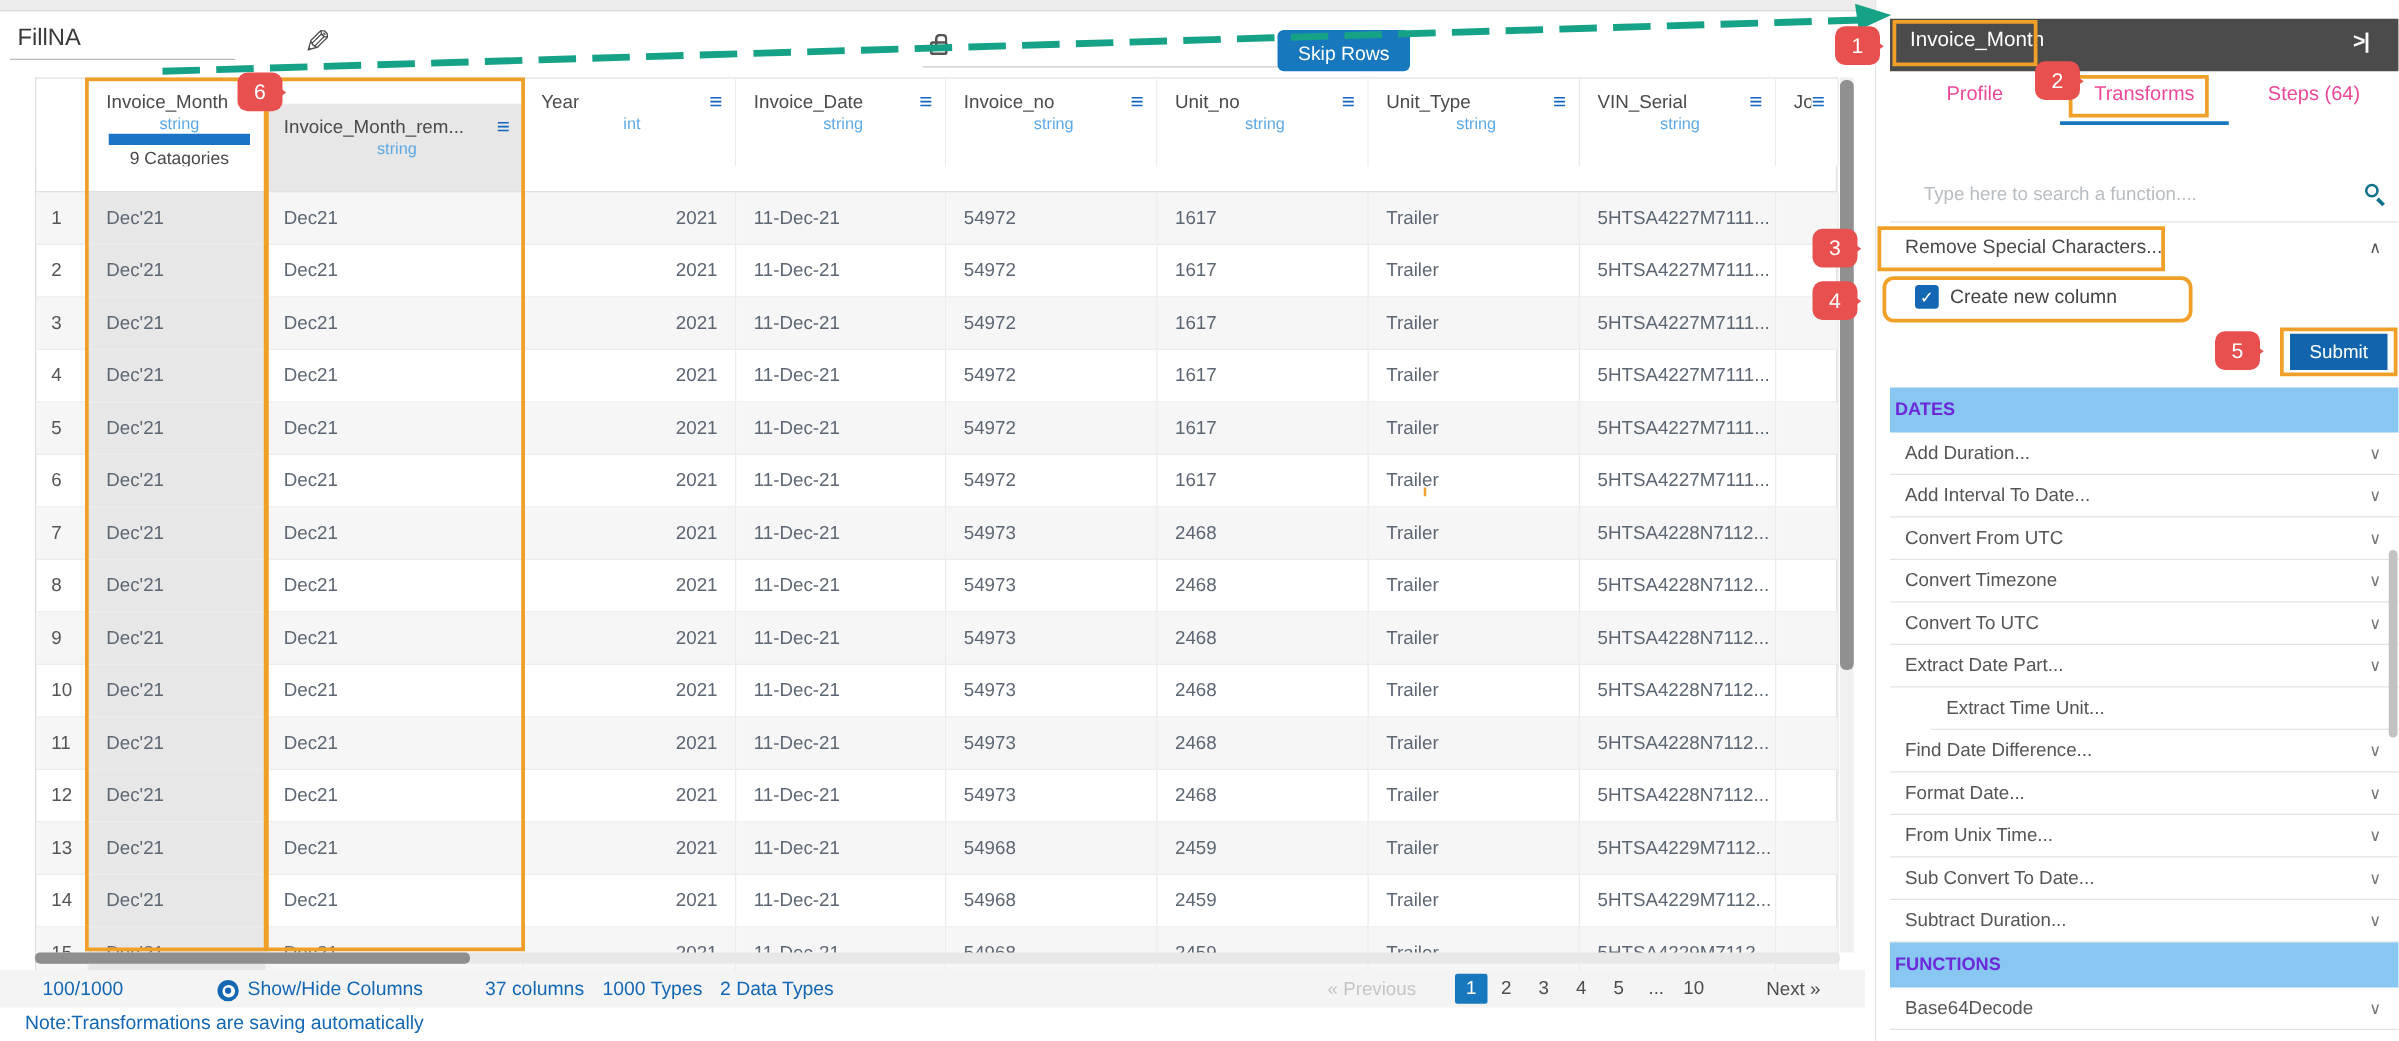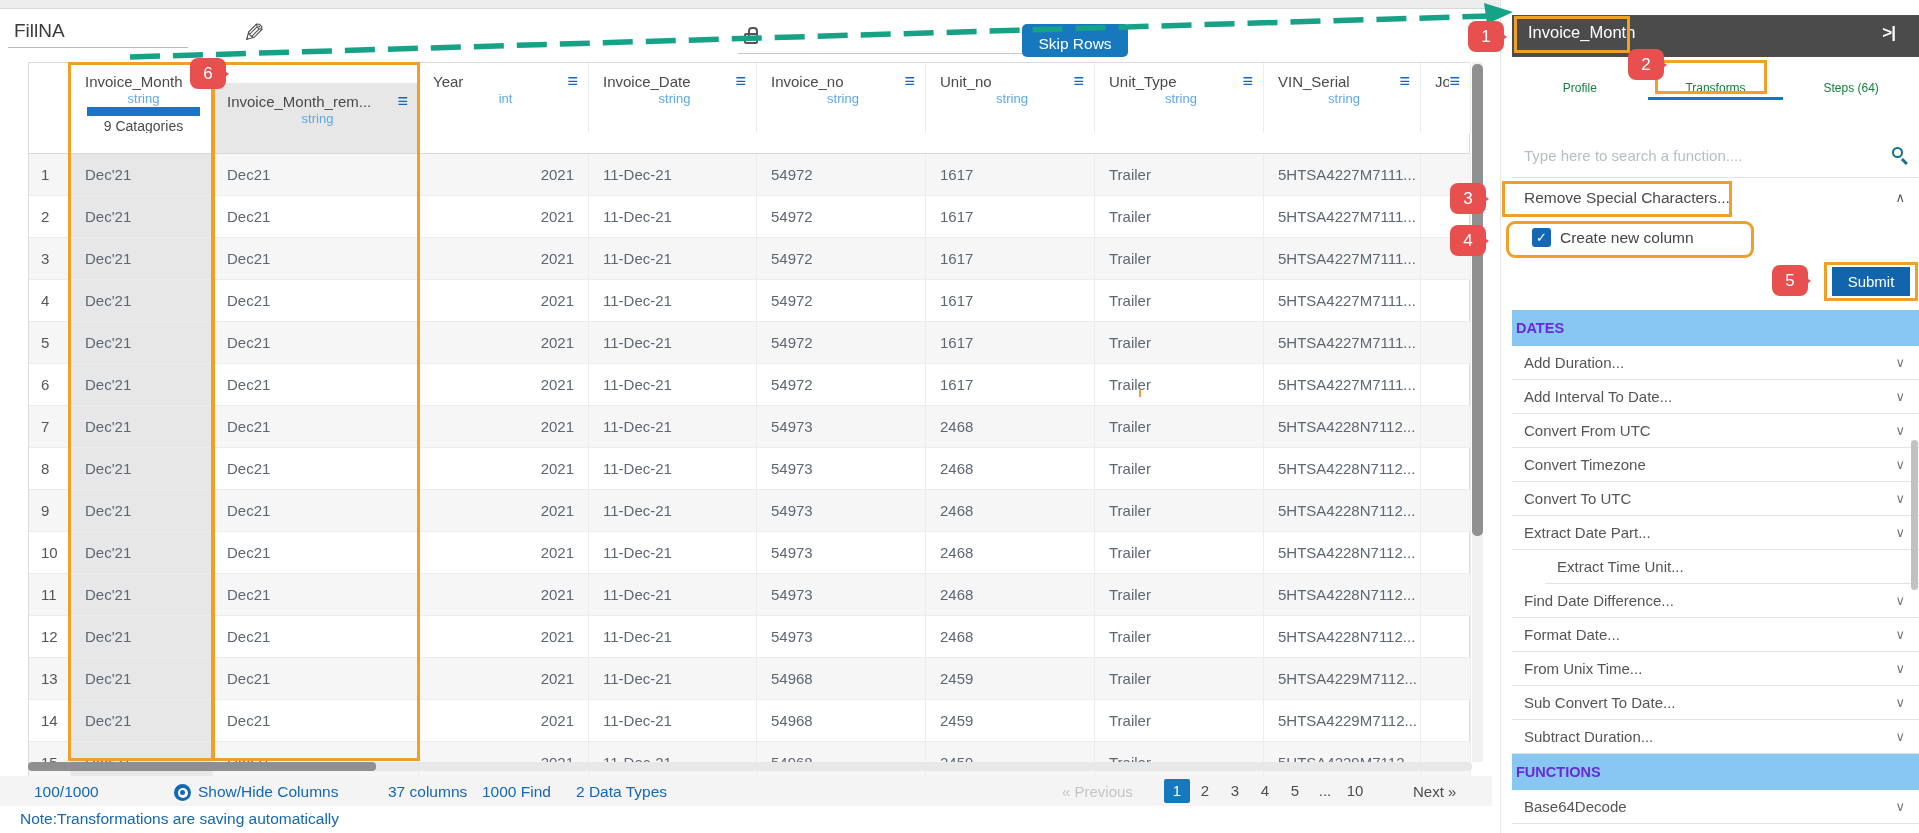--- a/index.html
+++ b/index.html
@@ -60,27 +60,27 @@
   #pages { position:absolute; left:1164px; top:779px; white-space:nowrap; }
   #pages span.active { background:#1878be; color:#fff; width:26px; border-radius:2px; }
   .note-line { position:absolute; left:20px; top:810px; font-size:15.5px; color:#1467b3; }
 
   
   .panel { position:absolute; left:1500px; top:0; width:419px; height:833px; background:#fff; border-left:1px solid #e6e6e6; }
   .p-darkbar { position:absolute; left:12px; top:15px; width:407px; height:42px; background:#4b4b4b; color:#fff; }
   .p-title { position:absolute; left:16px; top:8px; font-size:16.5px; color:#fff; }
   .collapse-ic { position:absolute; right:24px; top:8px; font-size:17px; font-weight:bold; color:#fff; letter-spacing:-1px; cursor:pointer; }
   .p-tabs { position:absolute; left:12px; top:57px; width:407px; height:43px; display:flex; }
-  .p-tab { flex:1; text-align:center; font-size:12px; color:#15803d; padding-top:24px; position:relative; cursor:pointer; }
+  .p-tab { flex:1; text-align:center; font-size:16px; color:#ec4899; padding-top:10px; position:relative; cursor:pointer; }
   .p-tab.active::after { content:""; position:absolute; left:0; bottom:0; width:100%; height:3px; background:#1878be; }
   .p-subtabs { position:absolute; left:12px; top:100px; width:407px; height:34px; }
   .p-subtab { position:absolute; left:0; top:0; width:133px; height:34px; text-align:center; font-size:15px; color:#3c3c3c; padding-top:8px; cursor:pointer; }
   .p-subtab::after { content:""; position:absolute; left:0; bottom:0; width:100%; height:3px; background:#186d86; }
   .p-search { position:absolute; left:12px; top:134px; width:407px; height:44px; border-bottom:1px solid #e3e3e3; }
-  .p-search input { border:none; outline:none; width:330px; margin:13px 0 0 12px; font-size:15px; color:#555;
+  .p-search input { border:none; outline:none; width:330px; margin:13px 0 0 27px; font-size:15px; color:#555;
                     font-family:"Liberation Sans",sans-serif; background:transparent; }
   .p-search input::placeholder { color:#b8bdc2; }
   .search-ic { position:absolute; right:16px; top:13px; width:11px; height:11px; border:2px solid #11708c; border-radius:50%; }
   .search-ic::after { content:""; position:absolute; left:9px; top:9px; width:7px; height:2.5px; background:#11708c; transform:rotate(45deg); transform-origin:0 0; }
   .p-fnrow { position:absolute; left:12px; width:407px; height:34px; line-height:34px; padding-left:12px; font-size:15px; color:#555;
              border-bottom:1px solid #e3e3e3; cursor:pointer; }
   .p-fnrow .chev { position:absolute; right:14px; top:0; color:#777; font-size:13px; }
   .p-expanded { position:absolute; left:12px; top:178px; width:407px; height:40px; line-height:40px; padding-left:12px; font-size:15.5px; color:#4a4a4a; border-bottom:none; cursor:pointer; }
   .p-expanded .chev { position:absolute; right:14px; top:0; color:#555; font-size:13px; }
   .p-create { position:absolute; left:12px; top:218px; width:407px; height:40px; }
@@ -379,21 +379,21 @@
   <div class="hsb-track"></div>
   <div class="hsb-thumb"></div>
 
   <div class="footer-bar"></div>
   <span class="f-link" style="left:34px">100/1000</span>
   <span class="eye">
       <i></i>
     </span>
   <span class="f-link" style="left:198px">Show/Hide Columns</span>
   <span class="f-link" style="left:388px">37 columns</span>
-  <span class="f-link" style="left:482px">1000 Find</span>
+  <span class="f-link" style="left:482px">1000 Types</span>
   <span class="f-link" style="left:576px">2 Data Types</span>
   <span class="pag-item pag-prev" style="left:1062px">«  Previous</span>
   <div id="pages"><span class="active">1</span><span>2</span><span>3</span><span>4</span><span>5</span><span>...</span><span>10</span></div>
   <span class="pag-item" style="left:1413px">Next  »</span>
   <div class="note-line">Note:Transformations are saving automatically</div>
 
   <div class="panel"></div>
   <div class="panel" style="background:none;border:none;">
     <div class="p-darkbar">
       <span class="p-title">Invoice_Month</span>

